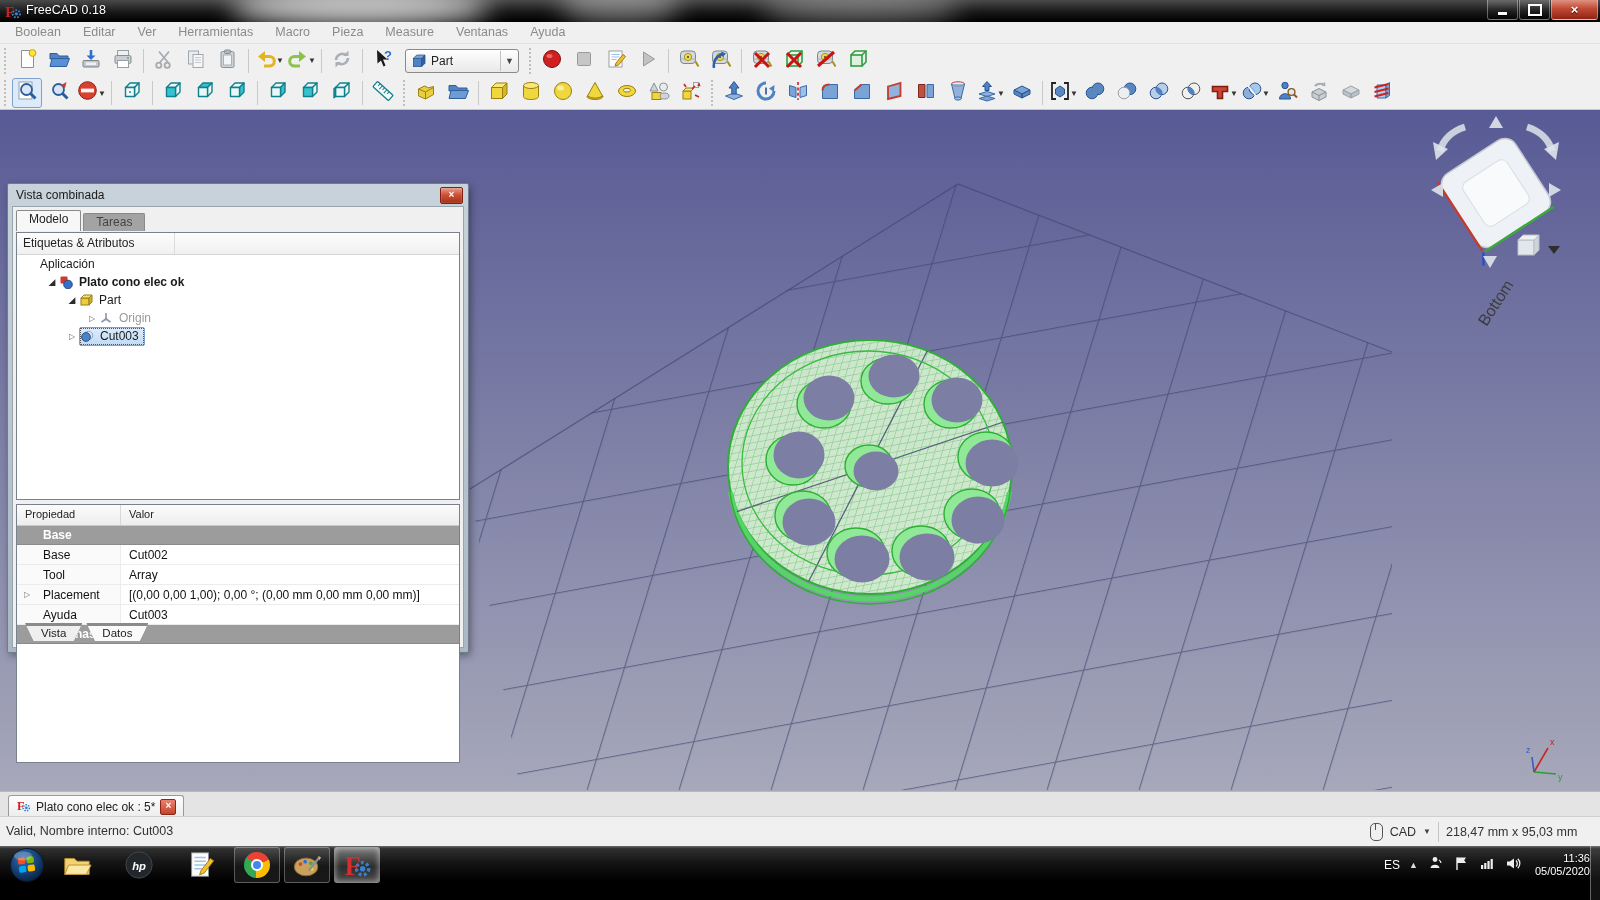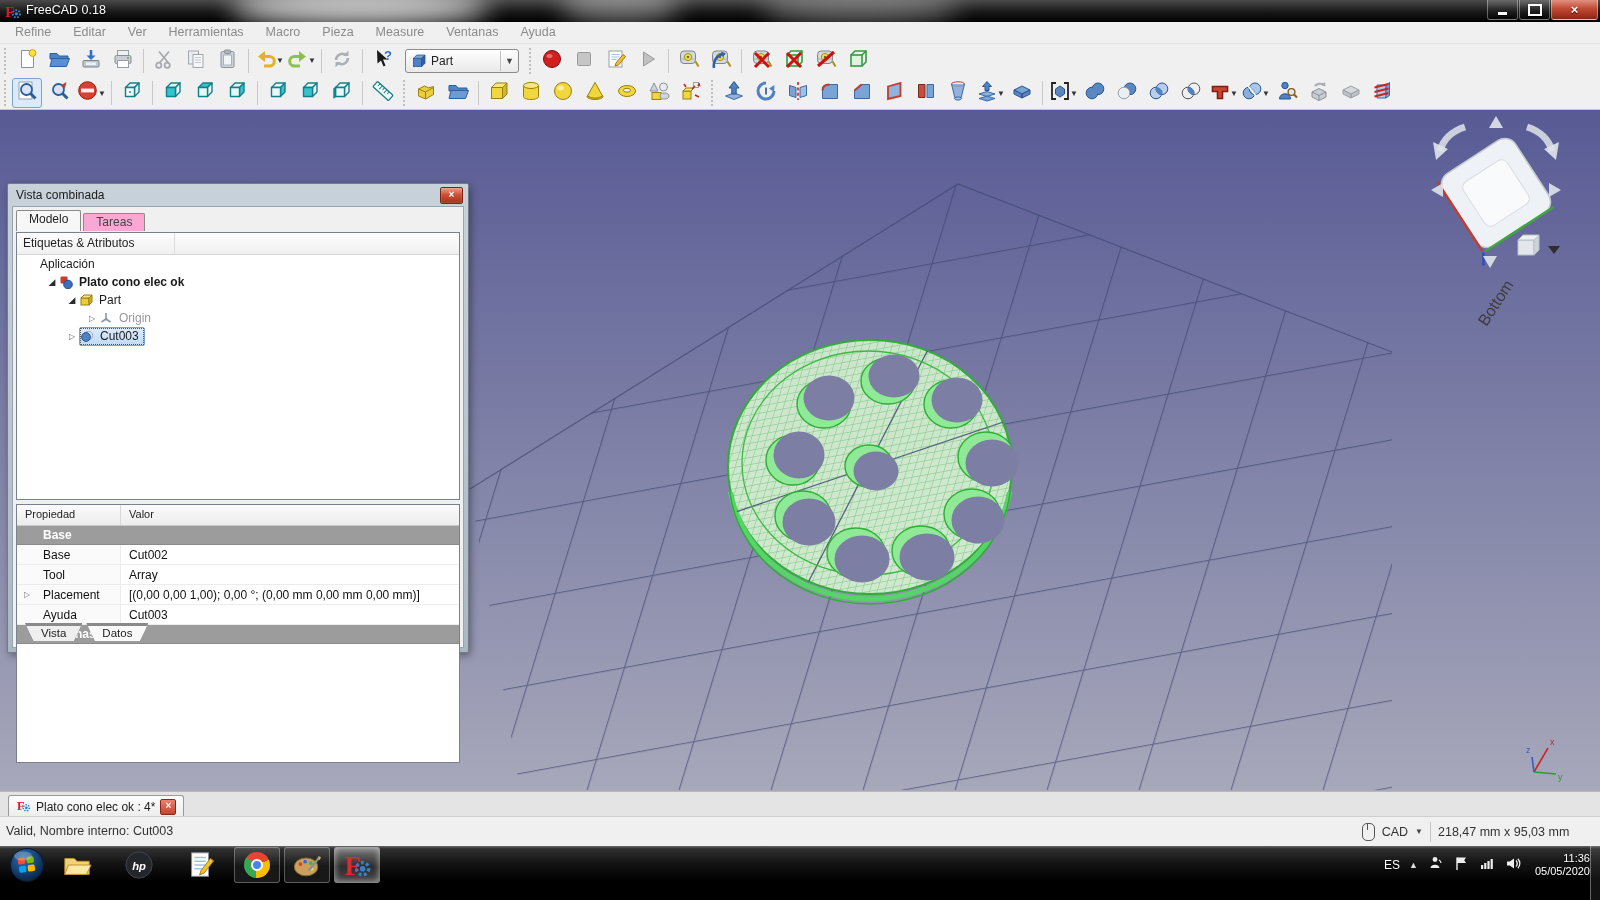--- a/index.html
+++ b/index.html
@@ -46,21 +46,21 @@
   
   .panel{position:absolute;left:8px;top:184px;width:460px;height:468px;
     background:linear-gradient(#c8d2db,#aab8c4);box-shadow:0 0 0 1px #6f7d8a,2px 3px 8px rgba(0,0,0,.45);border-radius:1px;}
   .panel-title{position:absolute;left:8px;top:4px;font-size:12px;color:#1a1a1a;}
   .panel-close{position:absolute;right:5px;top:3px;width:21px;height:15px;border-radius:2px;border:1px solid #7e2017;
     background:linear-gradient(#e8a08b,#cf5136 45%,#a03418);color:#fff;font-size:10px;font-weight:bold;text-align:center;line-height:14px;box-shadow:inset 0 0 1px #ffd;}
   .panel-body{position:absolute;left:4px;right:4px;top:22px;bottom:4px;background:#f0f0f0;border:1px solid #98a4ae;}
   .ptabs{display:flex;padding:3px 0 0 3px;height:19px;}
   .ptab{font-size:12px;padding:1px 12px 0;border:1px solid #8a8a8a;border-bottom:none;border-radius:2px 2px 0 0;margin-right:2px;color:#222;}
   .ptab.active{background:#f7f7f7;position:relative;z-index:2;height:19px;}
-  .ptab.inactive{background:#f9a8d4;height:16px;margin-top:3px;color:#444;}
+  .ptab.inactive{background:#a3a3a3;height:16px;margin-top:3px;color:#444;}
   .treebox{position:absolute;left:3px;right:3px;top:25px;height:266px;background:#fff;border:1px solid #7a818c;}
   .treehdr{height:21px;border-bottom:1px solid #d5d5d5;background:linear-gradient(#fdfdfd,#f0f0f0);display:flex;}
   .treehdr .hcell{width:158px;border-right:1px solid #dcdcdc;font-size:12px;color:#222;padding:3px 0 0 6px;box-sizing:border-box;}
   .trow{height:18px;display:flex;align-items:center;font-size:12px;color:#1a1a1a;white-space:nowrap;}
   .texp{width:14px;text-align:center;font-size:8px;color:#6a6a6a;}
   .texp.open{color:#2b2b2b;font-size:9px;}
   .ticon{width:16px;height:14px;margin-right:3px;}
   .ticon svg{width:14px;height:14px;}
   .tlabel{padding:0 5px 1px 1px;}
   .tlabel.bold{font-weight:bold;}
@@ -83,21 +83,21 @@
   
   .doctabs{position:absolute;left:0;top:791px;width:1600px;height:25px;background:#e4e4e4;border-top:1px solid #b9b9b9;box-sizing:border-box;}
   .doctab{position:absolute;left:8px;top:3px;height:22px;display:flex;align-items:center;gap:5px;padding:0 7px;
     background:linear-gradient(#fdfdfd,#ececec);border:1px solid #9a9a9a;border-bottom:none;border-radius:3px 3px 0 0;font-size:12px;color:#222;}
   .doctab svg{width:15px;height:15px;}
   .doctab-close{width:14px;height:14px;border-radius:2px;border:1px solid #8e2413;background:linear-gradient(#e8836e,#c3432c);
     color:#fff;font-size:10px;font-weight:bold;line-height:12px;text-align:center;}
   
   .statusbar{position:absolute;left:0;top:816px;width:1600px;height:30px;background:#f0f0f0;border-top:1px solid #cfcfcf;box-sizing:border-box;font-size:12.5px;color:#333;}
   .sb-left{position:absolute;left:6px;top:7px;}
-  .sb-right{position:absolute;right:16px;top:0;height:100%;display:flex;align-items:center;gap:7px;}
+  .sb-right{position:absolute;right:8px;top:0;height:100%;display:flex;align-items:center;gap:7px;}
   .sb-mouse{width:11px;height:16px;border:1.5px solid #555;border-radius:5px;position:relative;}
   .sb-mouse:after{content:"";position:absolute;left:4px;top:0;width:1.5px;height:6px;background:#555;}
   .sb-sep{width:1px;height:20px;background:#c5c5c5;}
   .sb-dims{min-width:146px;}
   .sb-dd{font-size:8px;color:#444;}
   
   .taskbar{position:absolute;left:0;top:846px;width:1600px;height:54px;
     background:linear-gradient(#6a6a6a 0,#2f2f2f 5%,#151515 30%,#000 65%);}
   .tk-content{position:absolute;left:0;top:0;width:1348px;height:38px;display:flex;align-items:center;}
   .tk-start{width:38px;height:38px;margin-left:8px;}
@@ -137,21 +137,21 @@
     <span class="capbtn">
         <span class="glyph-max"></span>
       </span>
     <span class="capbtn close">
         <span class="glyph-x">×</span>
       </span>
   </span>
 </div>
 
 <div class="menubar" id="menubar">
-    <span class="menu-item">Refine</span>
+    <span class="menu-item">Boolean</span>
     <span class="menu-item">Editar</span>
     <span class="menu-item">Ver</span>
     <span class="menu-item">Herramientas</span>
     <span class="menu-item">Macro</span>
     <span class="menu-item">Pieza</span>
     <span class="menu-item">Measure</span>
     <span class="menu-item">Ventanas</span>
     <span class="menu-item">Ayuda</span>
   </div>
 
@@ -806,21 +806,21 @@
   </div>
 </div>
 
 <div class="doctabs">
   <div class="doctab">
     <span id="doctab-icon"><svg viewBox="0 0 32 32" width="15" height="15">
           <text x="2" y="26" font-size="26" font-weight="bold" fill="#cc2222" font-family="Liberation Serif,serif">F</text>
           <circle cx="22" cy="21" r="6.5" fill="none" stroke="#3a7fc8" stroke-width="3.4" stroke-dasharray="3 2.6"></circle>
           <circle cx="22" cy="21" r="3" fill="#3a7fc8"></circle>
         </svg></span>
-    <span>Plato cono elec ok : 4*</span>
+    <span>Plato cono elec ok : 5*</span>
     <span class="doctab-close">×</span>
   </div>
 </div>
 
 <div class="statusbar">
   <span class="sb-left">Valid, Nombre interno: Cut003</span>
   <span class="sb-right">
     <span class="sb-mouse"></span>
     <span>CAD</span>
     <span class="sb-dd">▼</span>

